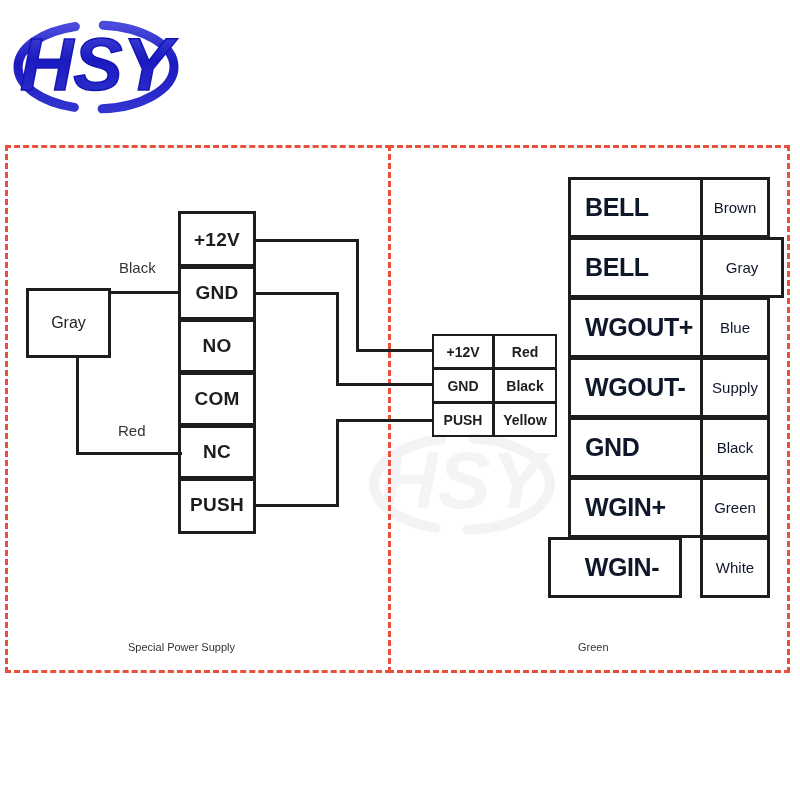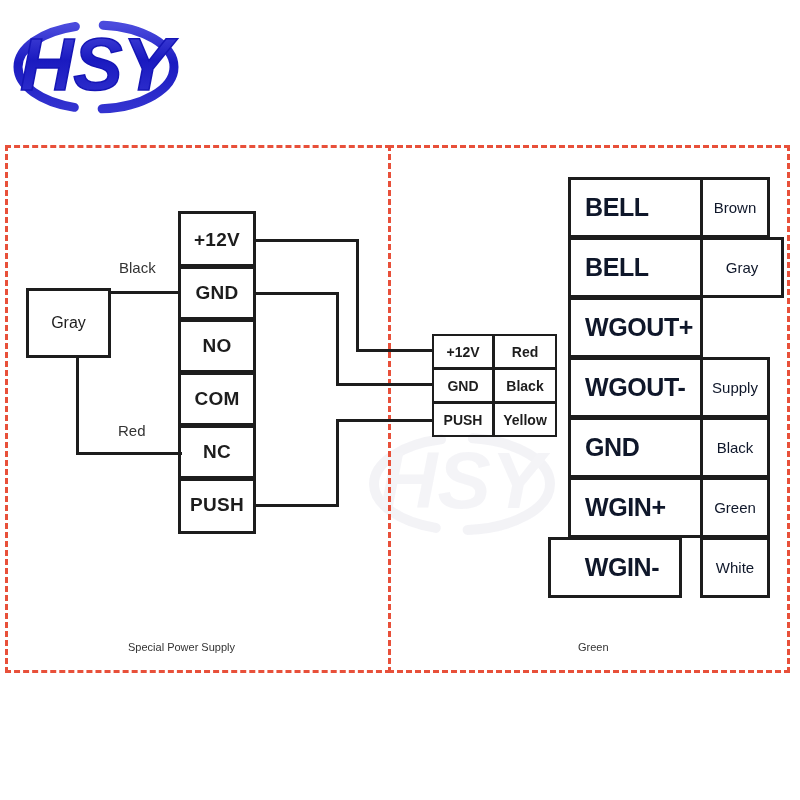--- a/index.html
+++ b/index.html
@@ -241,20 +241,23 @@
   <div class="dev-cell name" style="left:568px; top:237px; width:135px; height:61px;">
     <span>BELL</span>
   </div>
   <div class="dev-cell color" style="left:700px; top:237px; width:84px; height:61px;">
     <span>Gray</span>
   </div>
 
   <div class="dev-cell name" style="left:568px; top:297px; width:135px; height:61px;">
     <span>WGOUT+</span>
   </div>
+  <div class="dev-cell color" style="left:700px; top:297px; width:70px; height:61px;">
+    <span>Blue</span>
+  </div>
 
   <div class="dev-cell name" style="left:568px; top:357px; width:135px; height:61px;">
     <span>WGOUT-</span>
   </div>
   <div class="dev-cell color" style="left:700px; top:357px; width:70px; height:61px;">
     <span>Supply</span>
   </div>
 
   <div class="dev-cell name" style="left:568px; top:417px; width:135px; height:61px;">
     <span>GND</span>

